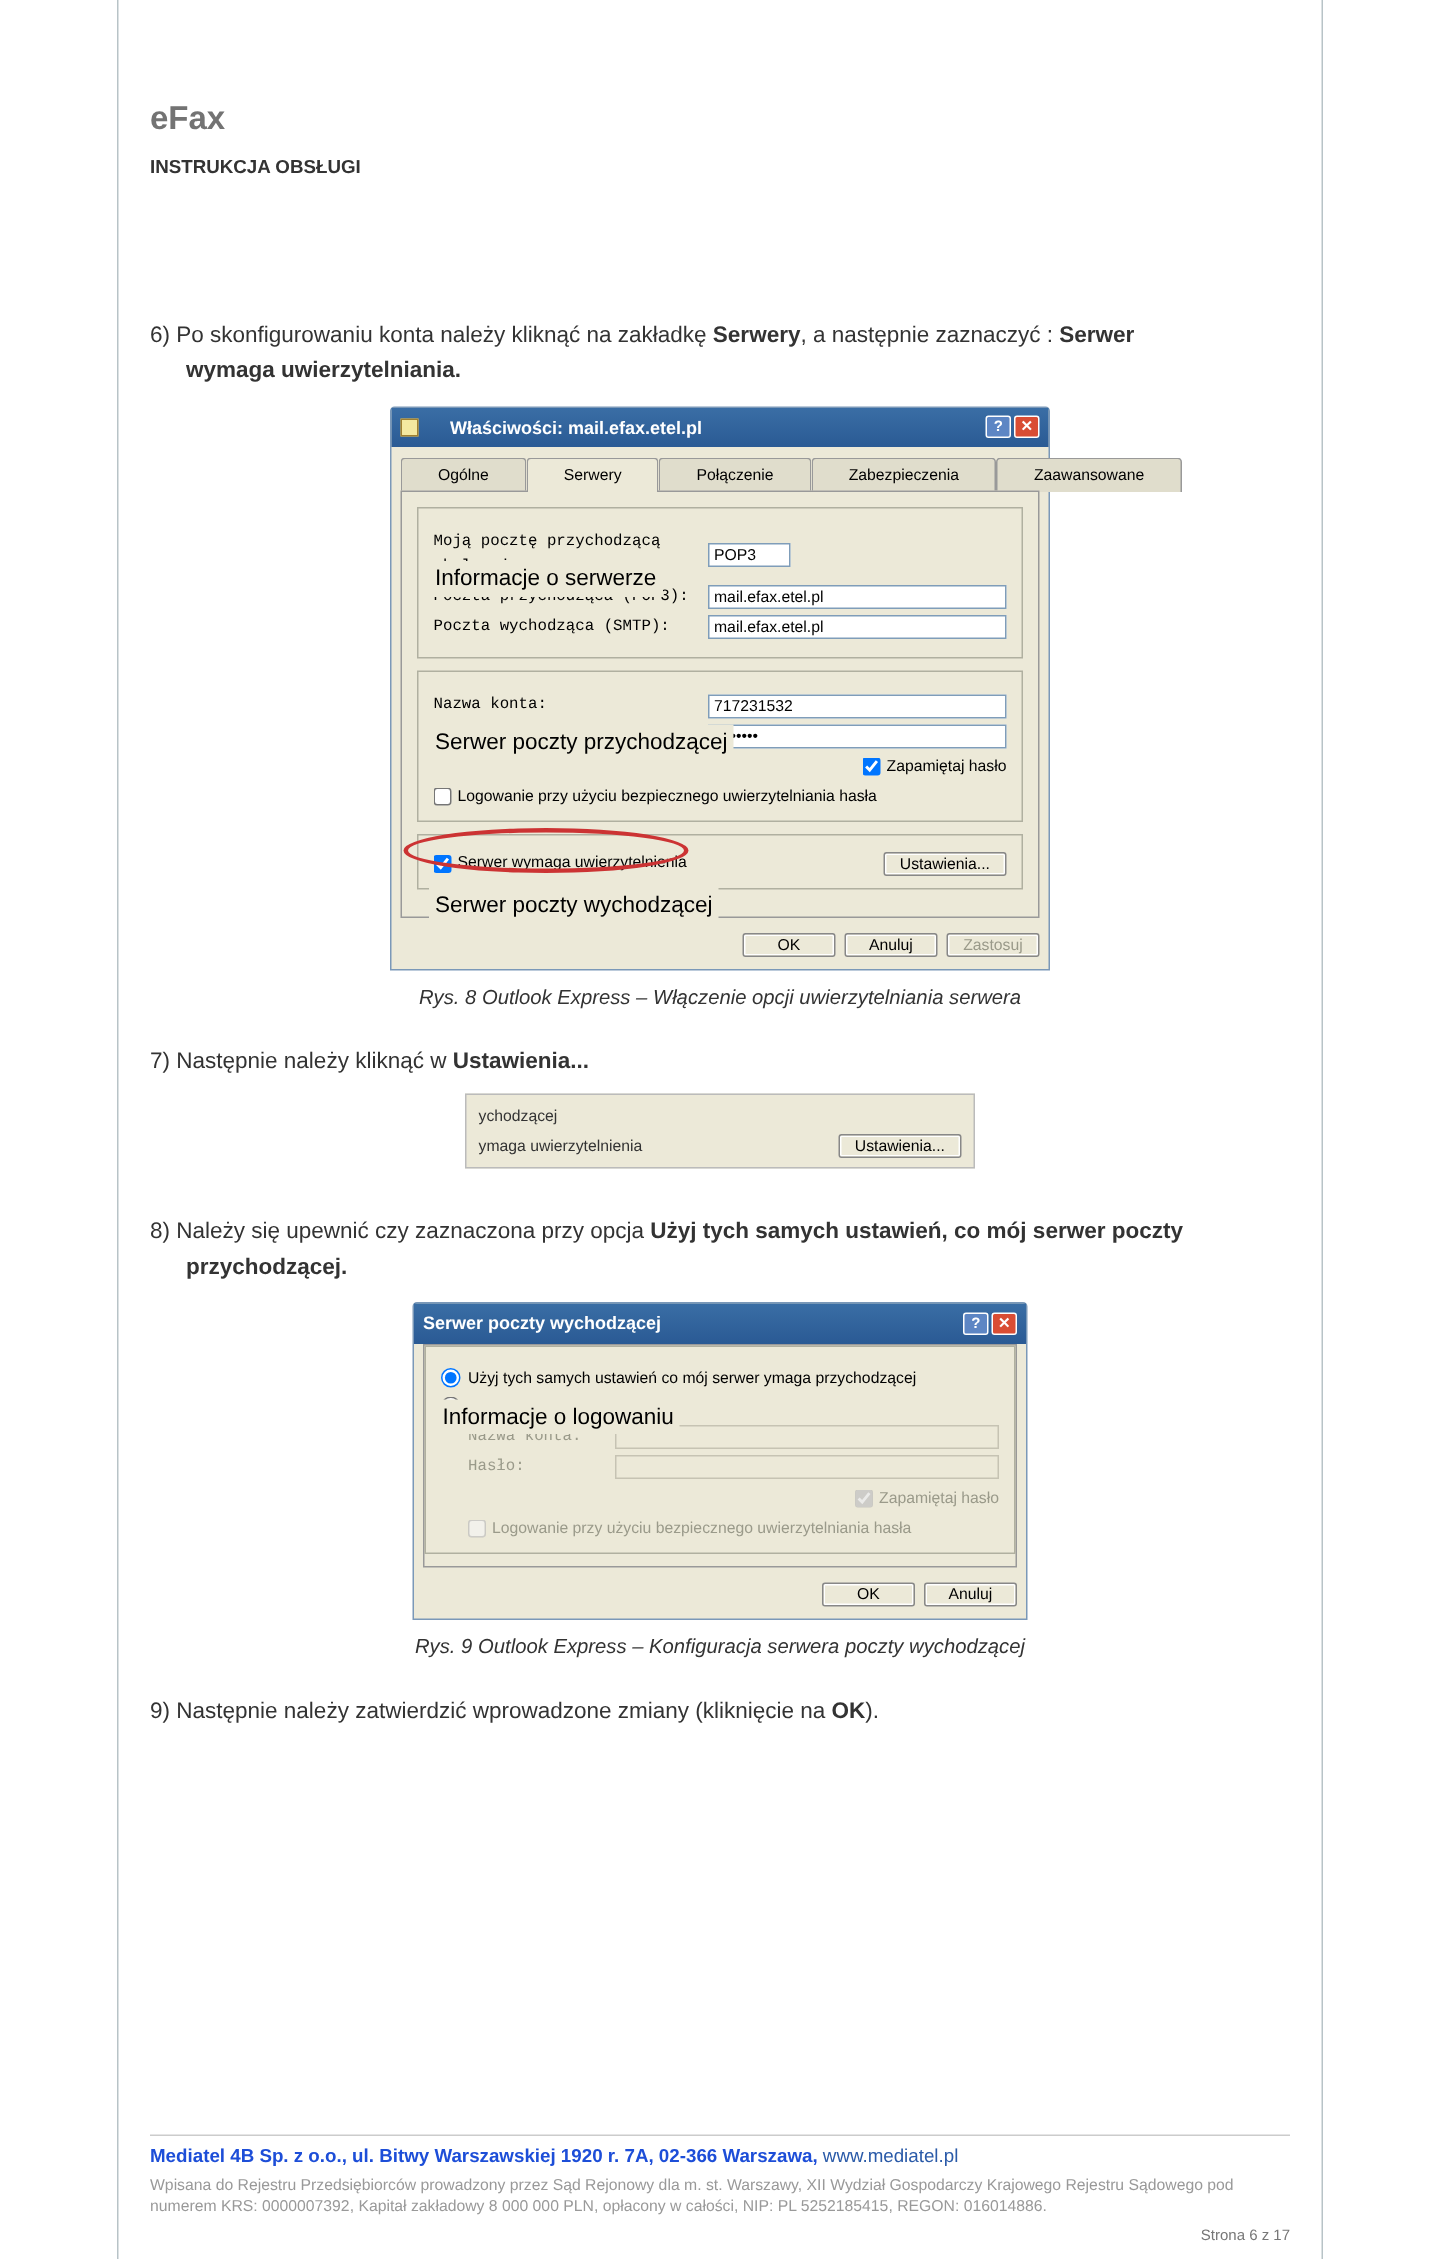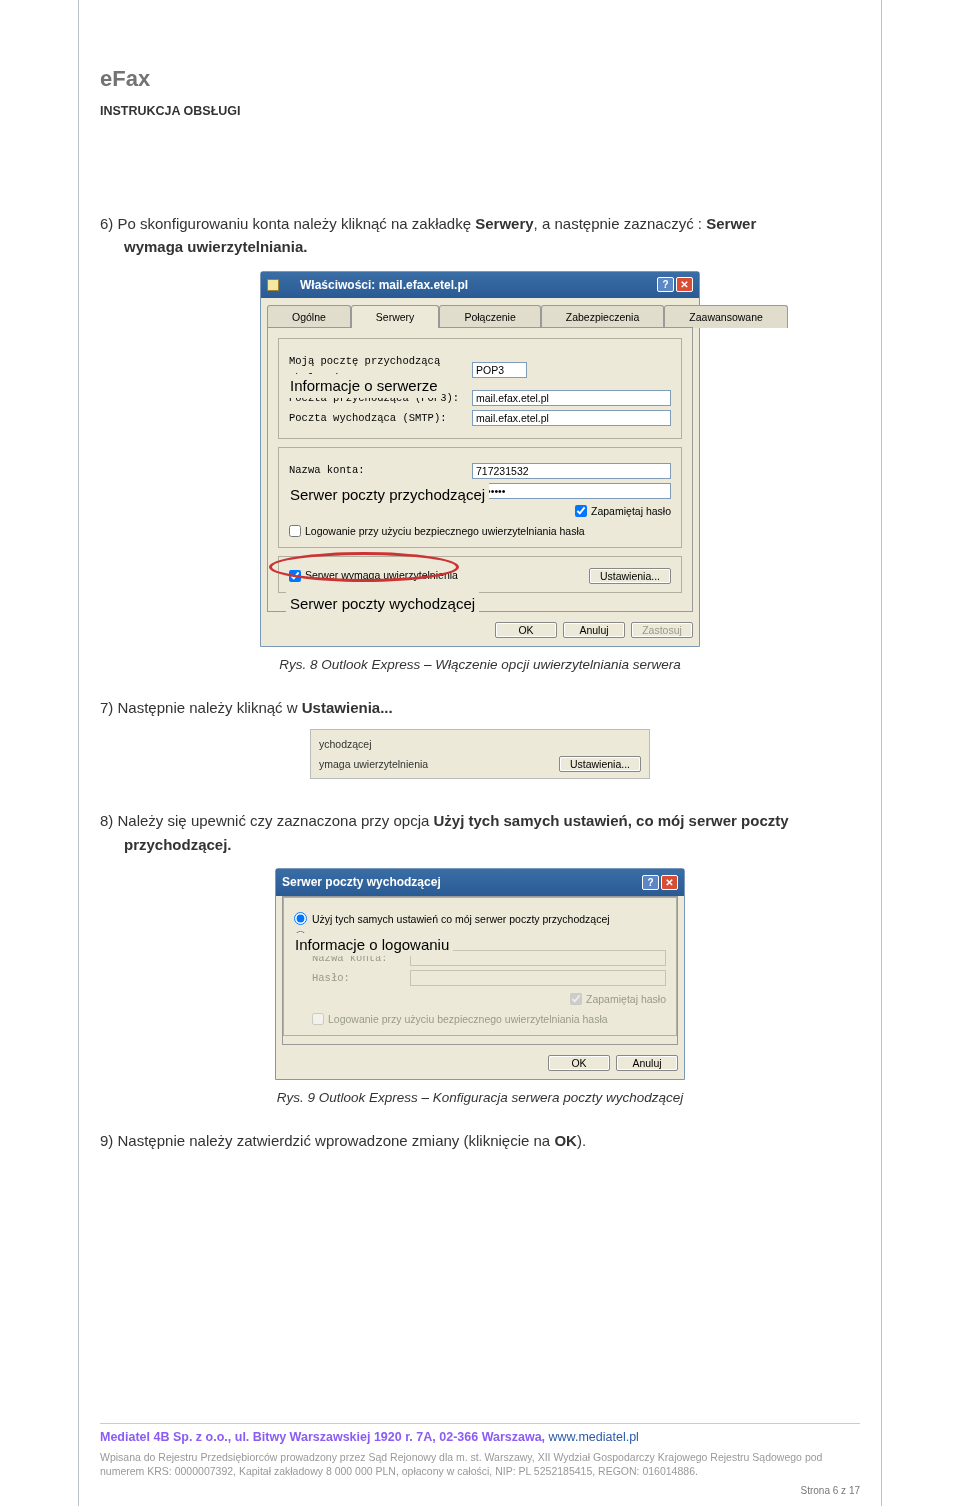--- a/index.html
+++ b/index.html
@@ -83,21 +83,21 @@
   .radio-row { display: flex; align-items:center; gap: 5px; font-size: 10.5px; margin: 3px 0;}
   .disabled { color: #9a9a8a; }
   .disabled input[type=text]{ background:#ece9d8; border-color:#c6c3b3;}
   .row3 label { width: 90px; }
 
   .footer {
     position: absolute; left: 100px; right: 100px; bottom: 28px;
     font-size: 11px; color: #555;
   }
   .footer .addr { color: #888; margin-bottom: 6px; font-size: 12.5px;}
-  .footer .addr .bold { color: #8b5cf6; text-align: right; }
+  .footer .addr .bold { color: #1d4ed8; text-align: right; }
   .footer a { color: #2a5aa8; text-decoration: none;}
   .footer .legal { color: #999; font-size: 10.5px; line-height: 1.35; }
   .page-no { position: absolute; right: 100px; bottom: 10px; font-size: 10px; color: #777;}
   .hr { border: none; border-top: 1px solid #ccc; margin: 6px 0;}
   .icon-sq { width:12px; height:12px; background:#f4e9a0; border:1px solid #a08030; display:inline-block;}
 </style>
 </head>
 <body>
 
 <div class="v-rule-left"></div>
@@ -226,21 +226,21 @@
       <div class="tb-icons">
         <span class="tb-btn tb-help">?</span>
         <span class="tb-btn tb-close">✕</span>
       </div>
     </div>
     <div class="pane3">
       <div class="grp">
         <div class="grp-title">Informacje o logowaniu</div>
         <div class="radio-row">
             <input type="radio" checked="" style="">
-            <span>Użyj tych samych ustawień co mój serwer poczty przychodzącej</span>
+            <span>Użyj tych samych ustawień co mój serwer ymaga przychodzącej</span>
           </div>
         <div class="radio-row">
             <input type="radio" style="">
             <span>Zaloguj używając</span>
           </div>
         <div class="row row3 disabled" style="margin-left:18px;">
           <label>Nazwa konta:</label>
           <input type="text" disabled="" style="">
         </div>
         <div class="row row3 disabled" style="margin-left:18px;">

